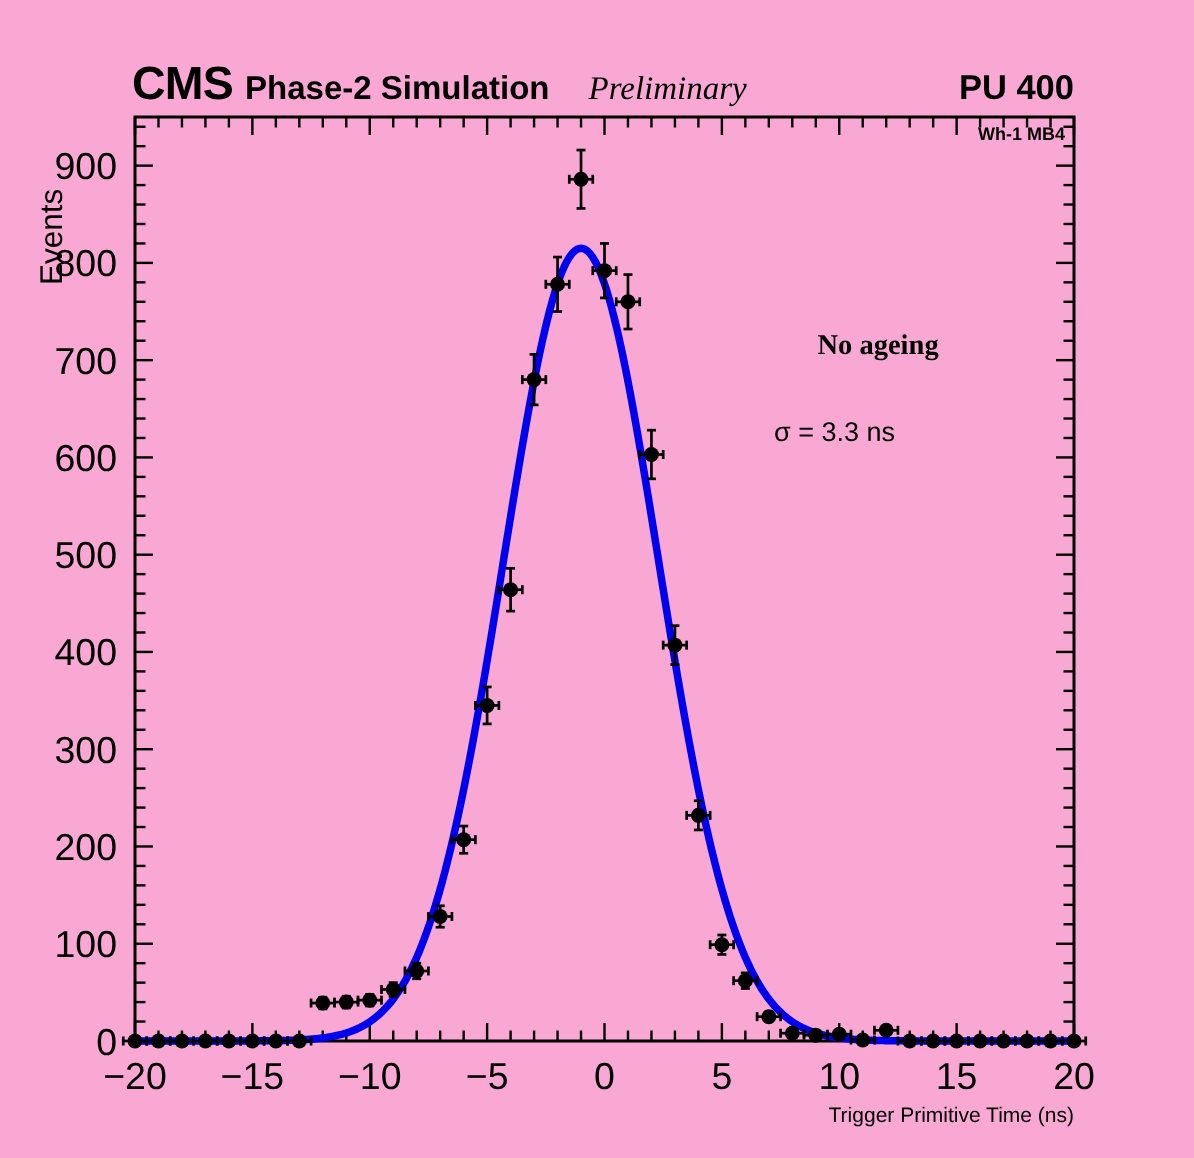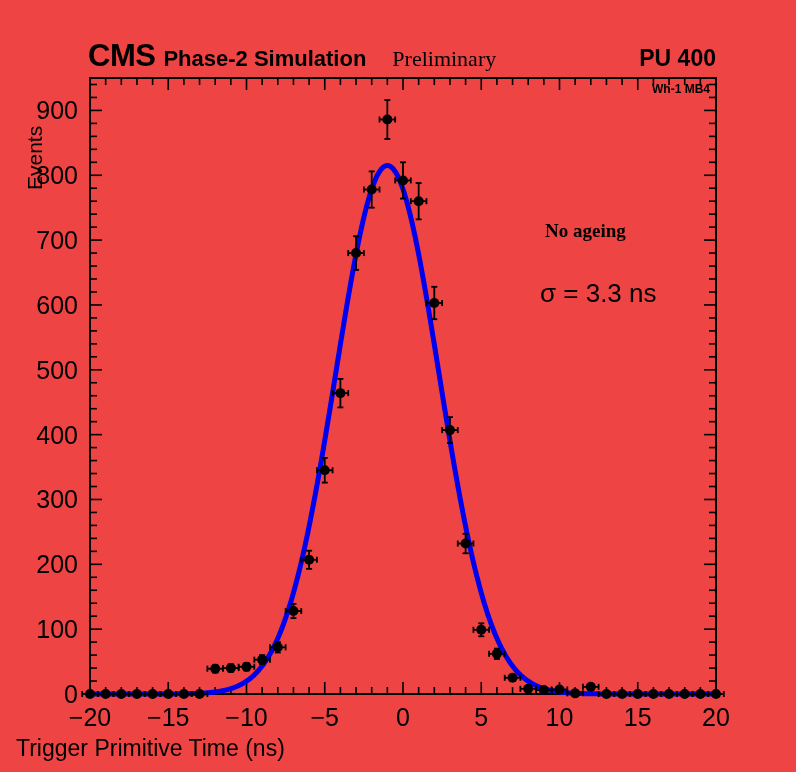--- a/index.html
+++ b/index.html
@@ -10,21 +10,21 @@
   body {
     width: 796px;
     height: 772px;
     overflow: hidden;
     font-family: "Liberation Sans", sans-serif;
   }
   #root {
     position: relative;
     width: 796px;
     height: 772px;
-    background: #ef4444;
+    background: #f9a8d4;
   }
   
   .cms-header {
     position: absolute;
     left: 88px;
     top: 40px;
     width: 628px;
     height: 32px;
     display: flex;
     align-items: baseline;
@@ -40,20 +40,21 @@
   .cms-sub {
     font-family: "Liberation Sans", sans-serif;
     font-weight: bold;
     font-size: 22px;
     color: #000;
     margin-left: 8px;
     line-height: 1;
   }
   .cms-prelim {
     font-family: "Liberation Serif", serif;
+    font-style: italic;
     font-size: 22px;
     color: #000;
     margin-left: 26px;
     line-height: 1;
   }
   .cms-pu {
     font-family: "Liberation Sans", sans-serif;
     font-weight: bold;
     font-size: 23px;
     color: #000;
@@ -76,24 +77,24 @@
     left: 545px;
     top: 220px;
     font-family: "Liberation Serif", serif;
     font-weight: bold;
     font-size: 19px;
     color: #000;
     white-space: nowrap;
   }
   .note-sigma {
     position: absolute;
-    left: 540px;
+    left: 516px;
     top: 278px;
     font-family: "Liberation Sans", sans-serif;
-    font-size: 26px;
+    font-size: 18px;
     color: #000;
     white-space: nowrap;
   }
   
   .ytitle {
     position: absolute;
     left: 0px;
     top: 84px;
     width: 28px;
     height: 110px;
@@ -105,26 +106,26 @@
     display: block;
     transform: rotate(-90deg);
     transform-origin: left top;
     position: absolute;
     left: 23px;
     top: 106px;
     white-space: nowrap;
   }
   .xtitle {
     position: absolute;
-    left: 16px;
+    left: 0;
     top: 735px;
     width: 716px;
-    text-align: left;
-    font-family: "Liberation Sans", sans-serif;
-    font-size: 23px;
+    text-align: right;
+    font-family: "Liberation Sans", sans-serif;
+    font-size: 14px;
     color: #000;
   }
   svg { display: block; }
   text { font-family: "Liberation Sans", sans-serif; }
 </style>
 </head>
 <body>
 
 <div id="root">
 

